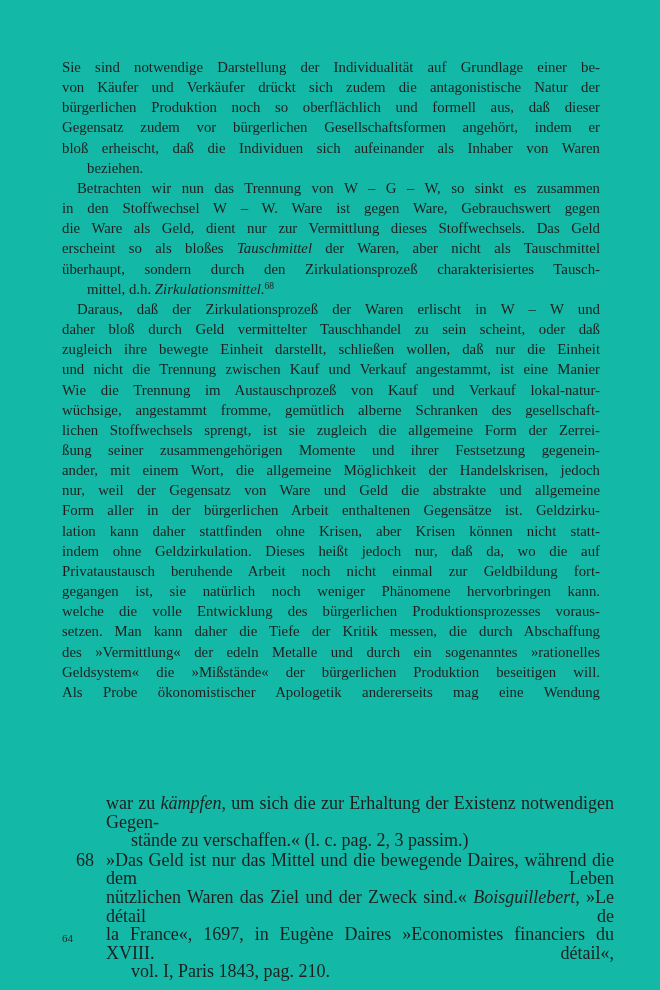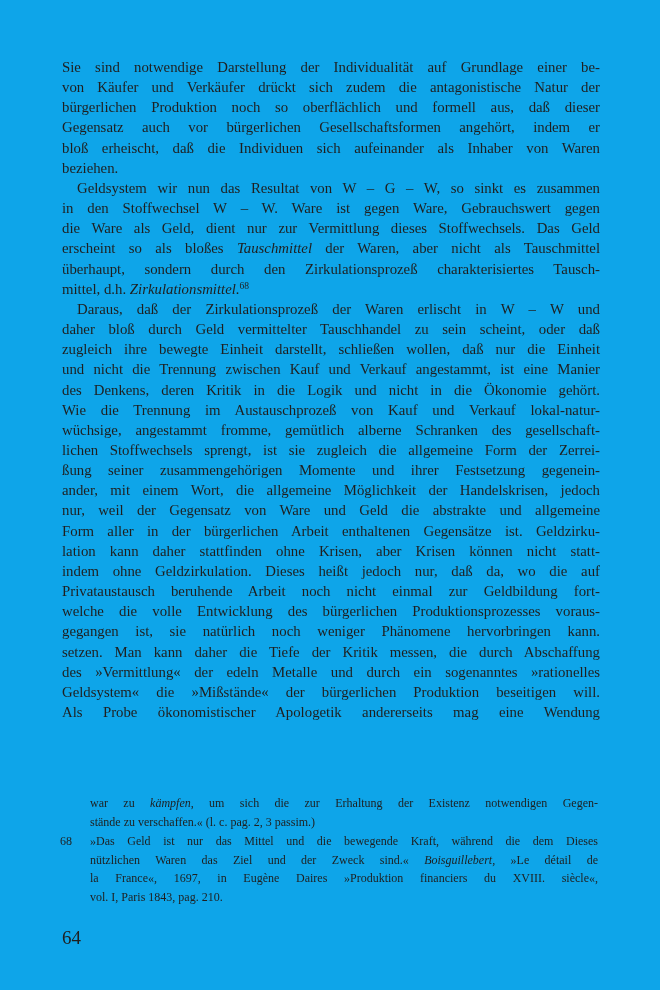--- a/index.html
+++ b/index.html
@@ -4,57 +4,58 @@
 <style>
   html, body {
     margin: 0;
     padding: 0;
     background: #ffffff;
   }
   .page {
     position: relative;
     width: 660px;
     height: 990px;
-    background: #0ea5e9;
+    background: #14b8a6;
     font-family: "Liberation Serif", "DejaVu Serif", serif;
     color: #1f1f1f;
     overflow: hidden;
   }
   .body-text {
     position: absolute;
     left: 62px;
     top: 57px;
     width: 538px;
     font-size: 14.8px;
     line-height: 20.15px;
   }
   .line {
     text-align: justify;
     text-align-last: justify;
     white-space: normal;
   }
   .line.last {
     text-align-last: left;
+    margin-left: 25px;
   }
   .line.indent {
     text-indent: 15px;
   }
   sup.fnref {
     font-size: 9.5px;
     line-height: 0;
     vertical-align: baseline;
     position: relative;
     top: -0.45em;
   }
   .footnotes {
     position: absolute;
-    left: 60px;
+    left: 76px;
     top: 794px;
     width: 538px;
-    font-size: 12px;
+    font-size: 18px;
     line-height: 18.6px;
   }
   .fn {
     display: flex;
     align-items: flex-start;
   }
   .fn + .fn {
     margin-top: 1px;
   }
   .fn-num {
@@ -62,82 +63,81 @@
     width: 30px;
   }
   .fn-body {
     flex: 1;
     min-width: 0;
   }
   .pagenum {
     position: absolute;
     left: 62px;
     top: 930px;
-    font-size: 19px;
+    font-size: 11px;
     line-height: 16px;
     text-align: right;
   }
 </style>
 </head>
 <body>
 
 <div class="page">
   <div class="body-text" id="body-text">
       <div>
         <div class="line">Sie sind notwendige Darstellung der Individualität auf Grundlage einer be-</div>
         <div class="line">von Käufer und Verkäufer drückt sich zudem die antagonistische Natur der</div>
         <div class="line">bürgerlichen Produktion noch so oberflächlich und formell aus, daß dieser</div>
-        <div class="line">Gegensatz auch vor bürgerlichen Gesellschaftsformen angehört, indem er</div>
+        <div class="line">Gegensatz zudem vor bürgerlichen Gesellschaftsformen angehört, indem er</div>
         <div class="line">bloß erheischt, daß die Individuen sich aufeinander als Inhaber von Waren</div>
         <div class="line last">beziehen.</div>
       </div>
       <div>
-        <div class="line indent">Geldsystem wir nun das Resultat von W – G – W, so sinkt es zusammen</div>
+        <div class="line indent">Betrachten wir nun das Trennung von W – G – W, so sinkt es zusammen</div>
         <div class="line">in den Stoffwechsel W – W. Ware ist gegen Ware, Gebrauchswert gegen</div>
         <div class="line">die Ware als Geld, dient nur zur Vermittlung dieses Stoffwechsels. Das Geld</div>
         <div class="line">erscheint so als bloßes <i>Tauschmittel</i> der Waren, aber nicht als Tauschmittel</div>
         <div class="line">überhaupt, sondern durch den Zirkulationsprozeß charakterisiertes Tausch-</div>
         <div class="line last">mittel, d.h. <i>Zirkulationsmittel.</i><sup class="fnref">68</sup></div>
       </div>
       <div>
         <div class="line indent">Daraus, daß der Zirkulationsprozeß der Waren erlischt in W – W und</div>
         <div class="line">daher bloß durch Geld vermittelter Tauschhandel zu sein scheint, oder daß</div>
         <div class="line">zugleich ihre bewegte Einheit darstellt, schließen wollen, daß nur die Einheit</div>
         <div class="line">und nicht die Trennung zwischen Kauf und Verkauf angestammt, ist eine Manier</div>
-        <div class="line">des Denkens, deren Kritik in die Logik und nicht in die Ökonomie gehört.</div>
         <div class="line">Wie die Trennung im Austauschprozeß von Kauf und Verkauf lokal-natur-</div>
         <div class="line">wüchsige, angestammt fromme, gemütlich alberne Schranken des gesellschaft-</div>
         <div class="line">lichen Stoffwechsels sprengt, ist sie zugleich die allgemeine Form der Zerrei-</div>
         <div class="line">ßung seiner zusammengehörigen Momente und ihrer Festsetzung gegenein-</div>
         <div class="line">ander, mit einem Wort, die allgemeine Möglichkeit der Handelskrisen, jedoch</div>
         <div class="line">nur, weil der Gegensatz von Ware und Geld die abstrakte und allgemeine</div>
         <div class="line">Form aller in der bürgerlichen Arbeit enthaltenen Gegensätze ist. Geldzirku-</div>
         <div class="line">lation kann daher stattfinden ohne Krisen, aber Krisen können nicht statt-</div>
         <div class="line">indem ohne Geldzirkulation. Dieses heißt jedoch nur, daß da, wo die auf</div>
         <div class="line">Privataustausch beruhende Arbeit noch nicht einmal zur Geldbildung fort-</div>
+        <div class="line">gegangen ist, sie natürlich noch weniger Phänomene hervorbringen kann.</div>
         <div class="line">welche die volle Entwicklung des bürgerlichen Produktionsprozesses voraus-</div>
-        <div class="line">gegangen ist, sie natürlich noch weniger Phänomene hervorbringen kann.</div>
         <div class="line">setzen. Man kann daher die Tiefe der Kritik messen, die durch Abschaffung</div>
         <div class="line">des »Vermittlung« der edeln Metalle und durch ein sogenanntes »rationelles</div>
         <div class="line">Geldsystem« die »Mißstände« der bürgerlichen Produktion beseitigen will.</div>
         <div class="line">Als Probe ökonomistischer Apologetik andererseits mag eine Wendung</div>
       </div>
     </div>
   <div class="footnotes" id="footnotes">
       <div class="fn">
         <div class="fn-num"></div>
         <div class="fn-body">
           <div class="line">war zu <i>kämpfen</i>, um sich die zur Erhaltung der Existenz notwendigen Gegen-</div>
           <div class="line last">stände zu verschaffen.« (l. c. pag. 2, 3 passim.)</div>
         </div>
       </div>
       <div class="fn">
         <div class="fn-num">68</div>
         <div class="fn-body">
-          <div class="line">»Das Geld ist nur das Mittel und die bewegende Kraft, während die dem Dieses</div>
+          <div class="line">»Das Geld ist nur das Mittel und die bewegende Daires, während die dem Leben</div>
           <div class="line">nützlichen Waren das Ziel und der Zweck sind.« <i>Boisguillebert</i>, »Le détail de</div>
-          <div class="line">la France«, 1697, in Eugène Daires »Produktion financiers du XVIII. siècle«,</div>
+          <div class="line">la France«, 1697, in Eugène Daires »Economistes financiers du XVIII. détail«,</div>
           <div class="line last">vol. I, Paris 1843, pag. 210.</div>
         </div>
       </div>
     </div>
   <div class="pagenum">64</div>
 </div>
 
 </body></html>

